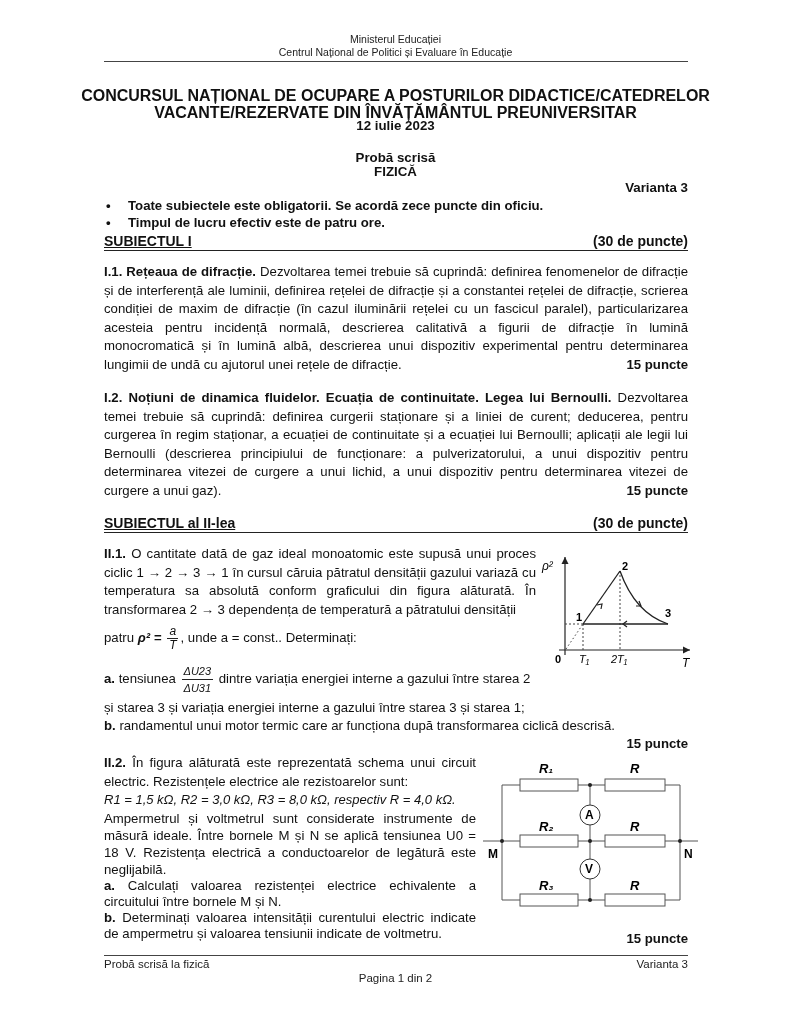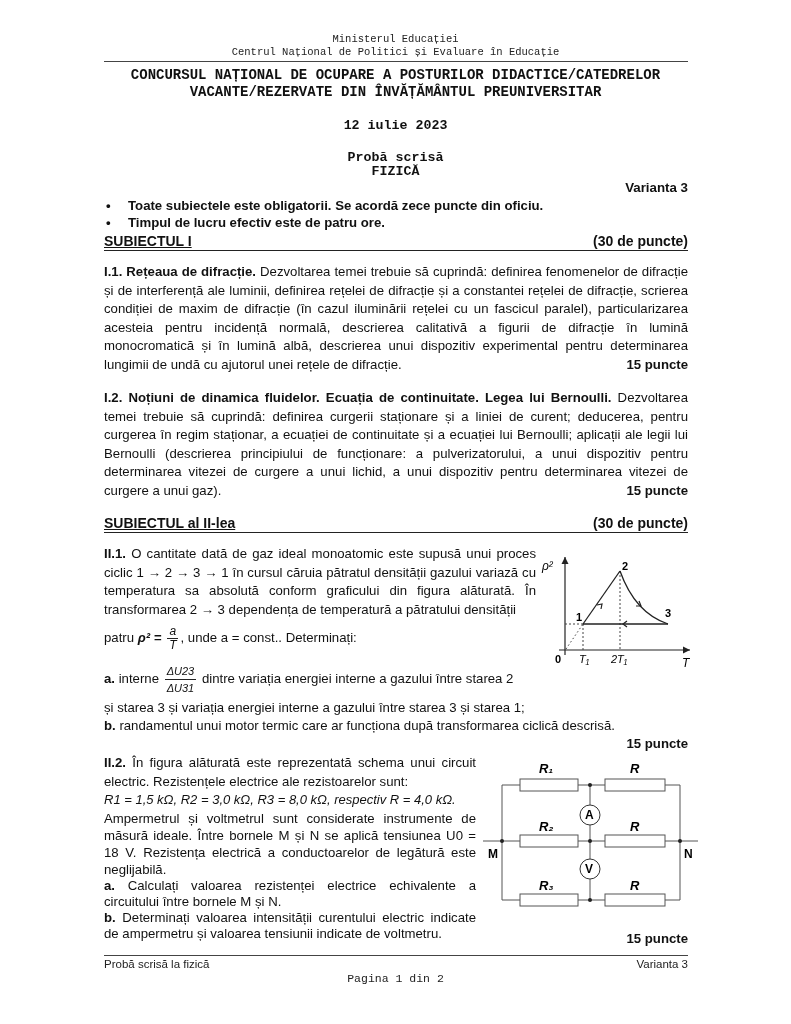--- a/index.html
+++ b/index.html
@@ -1,21 +1,21 @@
 <!DOCTYPE html>
 <html><head>
   <meta charset="utf-8">
   <style>
     html, body { margin: 0; padding: 0; background: #ffffff; }
     body { width: 791px; height: 1024px; position: relative; overflow: hidden; font-family: "Liberation Sans", sans-serif; color: #111; }
     .abs { position: absolute; }
-    .center { text-align: center; left: 0; width: 791px; font-family: Liberation Mono, monospace; }
+    .center { text-align: center; left: 0; width: 791px; }
     .small { font-size: 10.5px; line-height: 13px; color: #222; }
     .rule { position: absolute; left: 104px; width: 584px; height: 0; border-top: 1px solid #444; }
-    .title { font-weight: bold; font-size: 14px; line-height: 17px; }
+    .title { font-weight: bold; font-size: 16px; line-height: 17px; margin-top: 20px; }
     .h14 { font-weight: bold; font-size: 13.3px; }
     .txt { font-size: 13.2px; line-height: 18.6px; text-align: justify; }
     .txt b { font-weight: bold; }
     .bullets { left: 104px; width: 584px; font-weight: bold; font-size: 13.2px; line-height: 17px; }
     .bullets div { position: relative; padding-left: 24px; }
     .bullets div::before { content: "\2022"; position: absolute; left: 2px; }
     .subj { left: 104px; width: 584px; font-weight: bold; font-size: 14px; border-bottom: 1.5px solid #222; line-height: 17px; }
     .subj .r { float: right; }
     .subj .l { text-decoration: underline; }
     .pts { font-weight: bold; font-size: 13.2px; text-align: right; }
@@ -68,21 +68,21 @@
 
 <div class="abs txt" style="top:545px; left:104px; width:432px;">
   <b>II.1.</b><span> O cantitate dată de gaz ideal monoatomic este supusă unui proces ciclic 1 → 2 → 3 → 1 în cursul căruia pătratul densității gazului variază cu temperatura sa absolută conform graficului din figura alăturată. În transformarea 2 → 3 dependența de temperatură a pătratului densității</span>
 </div>
 
 <div class="abs txt" style="top:625px; left:104px; width:432px;">
   <span>patru </span><span class="it" style="font-weight:bold;">ρ² = </span><span class="frac"><span class="num">a</span><span class="den">T</span></span><span>, unde a = const.. Determinați:</span>
 </div>
 
 <div class="abs txt" style="top:663px; left:104px; width:480px;">
-  <b>a.</b><span> interne </span><span class="frac" style="font-size:11px; line-height:16px;"><span class="num">ΔU23</span><span class="den">ΔU31</span></span><span> dintre variația energiei interne a gazului între starea 2</span>
+  <b>a.</b><span> tensiunea </span><span class="frac" style="font-size:11px; line-height:16px;"><span class="num">ΔU23</span><span class="den">ΔU31</span></span><span> dintre variația energiei interne a gazului între starea 2</span>
 </div>
 
 <div class="abs txt" style="top:699px; left:104px; width:584px;">și starea 3  și variația energiei interne a gazului între starea 3  și starea 1;</div>
 <div class="abs txt" style="top:717px; left:104px; width:584px;">
   <b>b.</b><span> randamentul unui motor termic care ar funcționa după transformarea ciclică descrisă.</span>
 </div>
 <div class="abs pts" style="top:736px; left:104px; width:584px;">15 puncte</div>
 
 <svg class="abs" style="left:535px; top:545px;" width="170" height="130" viewBox="0 0 170 130">
   <defs>

